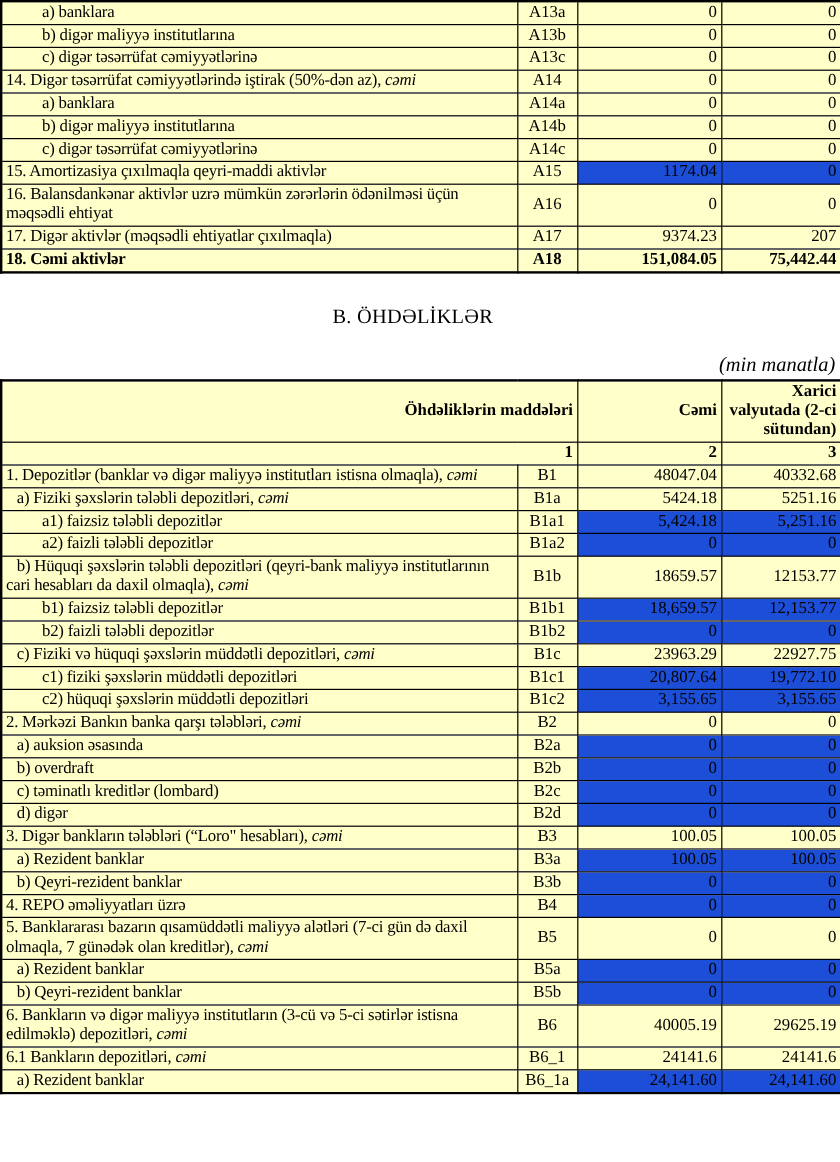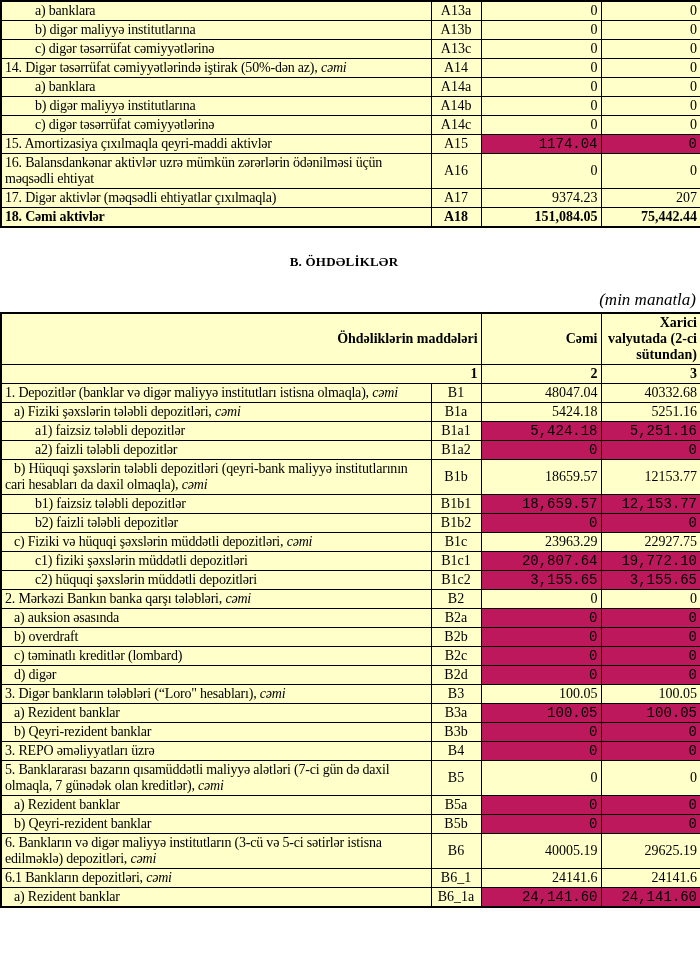--- a/index.html
+++ b/index.html
@@ -23,31 +23,31 @@
     padding: 1px 3px;
     vertical-align: middle;
     overflow: hidden;
   }
   td.lbl { padding-left: 4px; padding-right: 2px; letter-spacing: -0.2px; }
   td.lbl.l1 { text-indent: 9px; }
   td.lbl.l2 { text-indent: 30px; }
   td.code { text-align: center; }
   td.num { text-align: right; padding-right: 7px; font-size: 14.5px; }
   td.num.center { text-align: center; padding-right: 3px; }
-  tr.white td.num { background: #be185d; font-family: Liberation Mono, monospace; }
+  tr.white td.num { background: #1d4ed8; }
   tr.boldrow td { font-weight: bold; }
   .it { font-style: italic; }
   table.fin th { font-weight: bold; text-align: right; }
   th.h-main { font-size: 14px; line-height: 15px; padding: 4px 2px; }
   th.h-num { font-size: 14.5px; line-height: 16px; }
   .section-title {
     margin: 26px 12px 20px 0;
     text-align: center;
-    font-weight: bold;
-    font-size: 13px;
+    font-weight: normal;
+    font-size: 17px;
     letter-spacing: 0.2px;
   }
   .units-note {
     text-align: right;
     font-style: italic;
     font-size: 17px;
     padding-right: 4px;
     margin-bottom: 2px;
   }
 </style>
@@ -257,21 +257,21 @@
         <td class="num">100.05</td>
         <td class="num">100.05</td>
       </tr>
       <tr class="white">
         <td class="lbl l1"><span>b) Qeyri-rezident banklar</span></td>
         <td class="code">B3b</td>
         <td class="num">0</td>
         <td class="num">0</td>
       </tr>
       <tr class="white">
-        <td class="lbl l0"><span>3. REPO əməliyyatları  üzrə</span></td>
+        <td class="lbl l0"><span>4. REPO əməliyyatları  üzrə</span></td>
         <td class="code">B4</td>
         <td class="num">0</td>
         <td class="num">0</td>
       </tr>
       <tr>
         <td class="lbl l0"><span>5. Banklararası bazarın qısamüddətli maliyyə alətləri (7-ci gün də daxil olmaqla, 7 günədək olan kreditlər), </span><span class="it">cəmi</span></td>
         <td class="code">B5</td>
         <td class="num">0</td>
         <td class="num">0</td>
       </tr>

